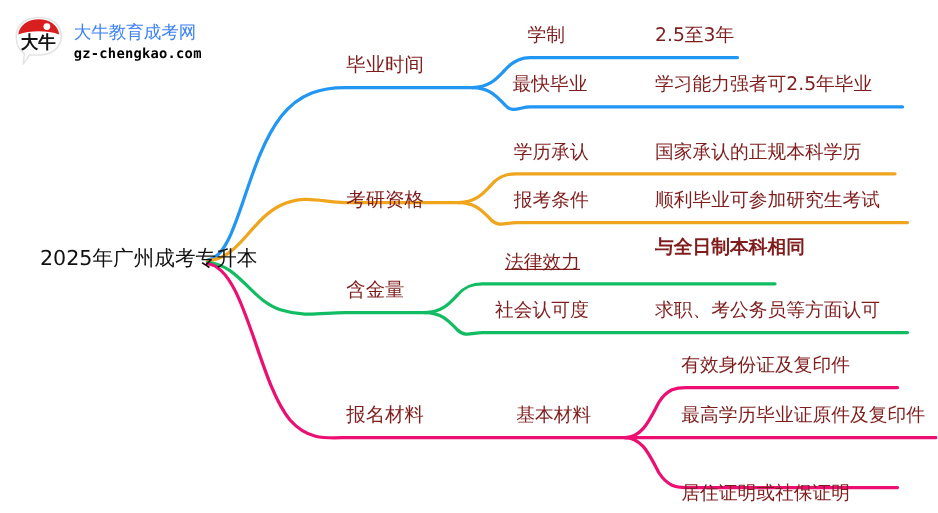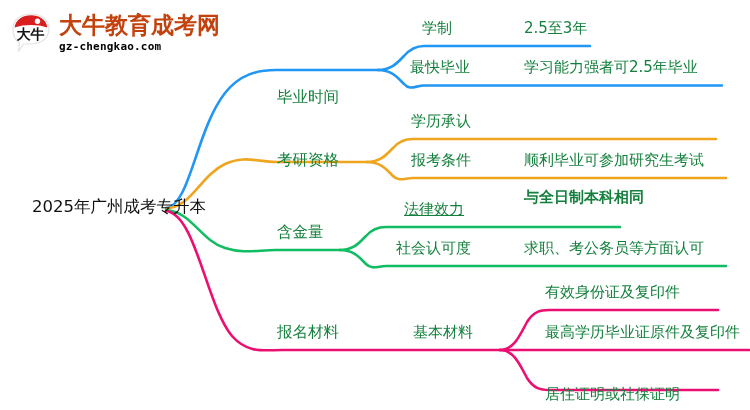--- a/index.html
+++ b/index.html
@@ -35,23 +35,23 @@
     flex: 0 0 42px;
   }
   .logo-mark svg { display: block; }
   .logo-words {
     display: flex;
     flex-direction: column;
     justify-content: center;
     line-height: 1;
   }
   .logo-cn {
-    font-size: 23px;
-    font-weight: bold;
-    color: #c2410c;
+    font-size: 14px;
+    font-weight: normal;
+    color: #3b82f6;
     letter-spacing: 0px;
     white-space: nowrap;
     font-family: "DejaVu Sans", "Liberation Sans", sans-serif;
   }
   .logo-en {
     margin-top: 4px;
     font-size: 11px;
     font-weight: bold;
     color: #000000;
     letter-spacing: 0.2px;
@@ -66,21 +66,21 @@
     width: 750px;
     height: 410px;
   }
   #map svg {
     position: absolute;
     left: 0;
     top: 0;
   }
   .node {
     position: absolute;
-    color: #15803d;
+    color: #7f1d1d;
     font-size: 15.5px;
     line-height: 1;
     white-space: nowrap;
     font-family: "DejaVu Sans", "Liberation Sans", sans-serif;
   }
   .node.root {
     font-size: 16.5px;
     color: #111111;
     margin-left: 23px;
   }
@@ -129,34 +129,35 @@
 
         <path stroke="#ec0f71" d="M166,211 C196,214 206,305 232,336 C248,354 264,350 282,350 L500,350"></path>
         <path stroke="#ec0f71" d="M500,350 C514,350 520,335 527,322 C534,311 541,310 549,310 L718,310"></path>
         <path stroke="#ec0f71" d="M500,350 L749,350"></path>
         <path stroke="#ec0f71" d="M500,350 C514,350 520,365 527,378 C534,389 541,390 549,390 L718,390"></path>
       </g>
     </svg>
 
     <div class="node root" style="left:9px; top:199px;">2025年广州成考专升本</div>
 
-    <div class="node lvl1" style="left:277px; top:45px;margin-top:45px;">毕业时间</div>
+    <div class="node lvl1" style="left:277px; top:45px;">毕业时间</div>
     <div class="node lvl1" style="left:277px; top:137px;margin-top:16px;">考研资格</div>
     <div class="node lvl1" style="left:277px; top:225px;">含金量</div>
     <div class="node lvl1" style="left:277px; top:325px;">报名材料</div>
 
     <div class="node lvl2" style="left:422px; top:21px;">学制</div>
     <div class="node lvl2" style="left:410px; top:60px;">最快毕业</div>
 
     <div class="node lvl3" style="left:524px; top:21px;">2.5至3年</div>
     <div class="node lvl3" style="left:524px; top:60px;">学习能力强者可2.5年毕业</div>
 
     <div class="node lvl2" style="left:411px; top:114px;">学历承认</div>
     <div class="node lvl2" style="left:411px; top:153px;">报考条件</div>
 
+    <div class="node lvl3" style="left:524px; top:114px;">国家承认的正规本科学历</div>
     <div class="node lvl3" style="left:524px; top:153px;">顺利毕业可参加研究生考试</div>
 
     <div class="node lvl2" style="left:404px; top:202px;text-decoration:underline;">法律效力</div>
     <div class="node lvl2" style="left:396px; top:241px;">社会认可度</div>
 
     <div class="node lvl3" style="left:524px; top:190px;font-weight:bold;">与全日制本科相同</div>
     <div class="node lvl3" style="left:524px; top:241px;">求职、考公务员等方面认可</div>
 
     <div class="node lvl2" style="left:413px; top:325px;">基本材料</div>
 

